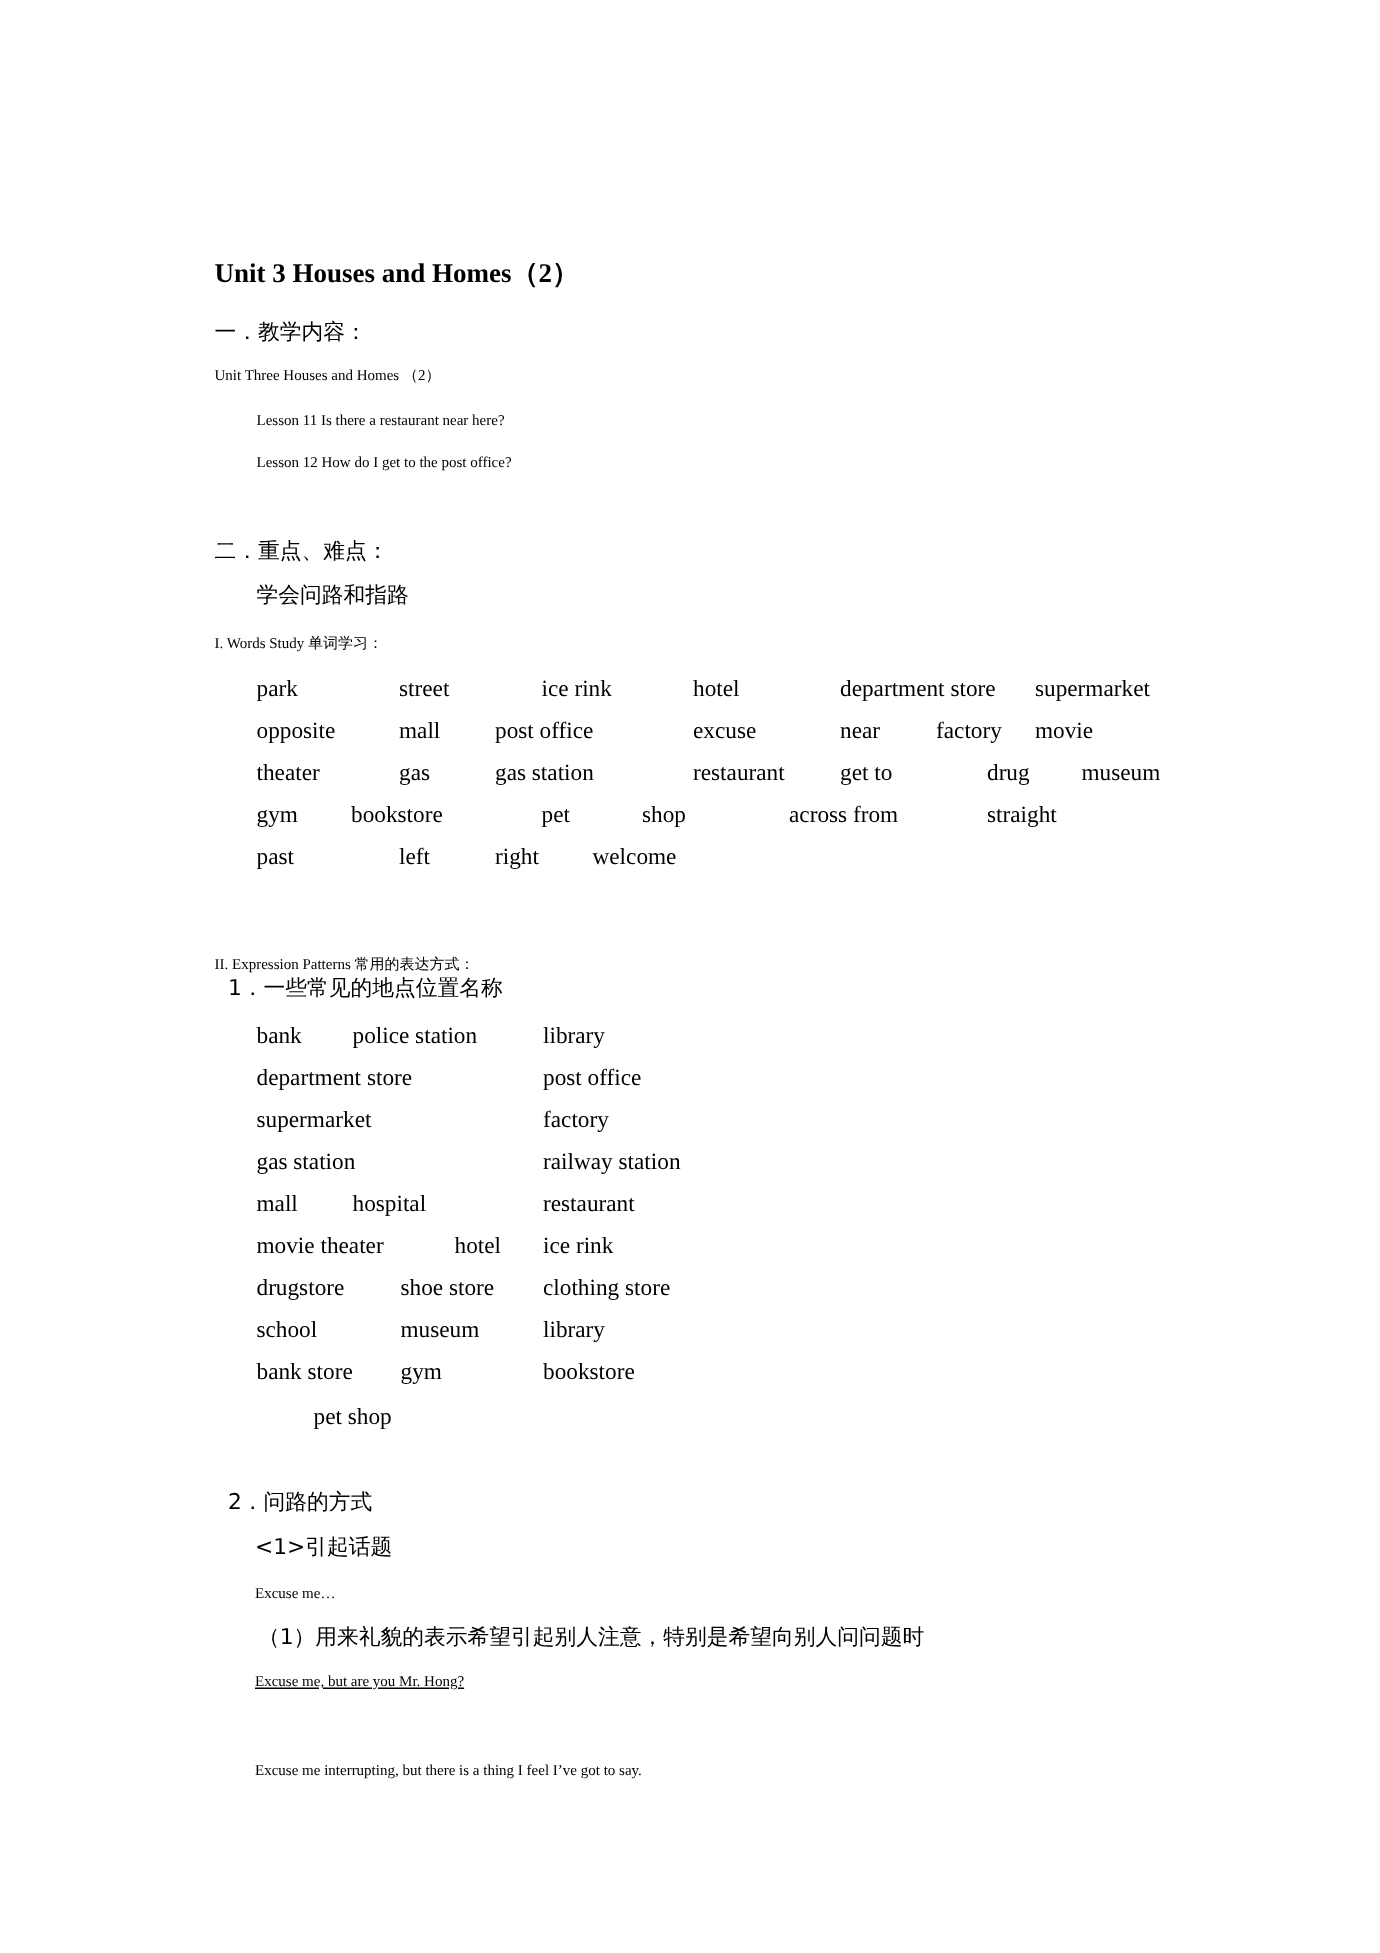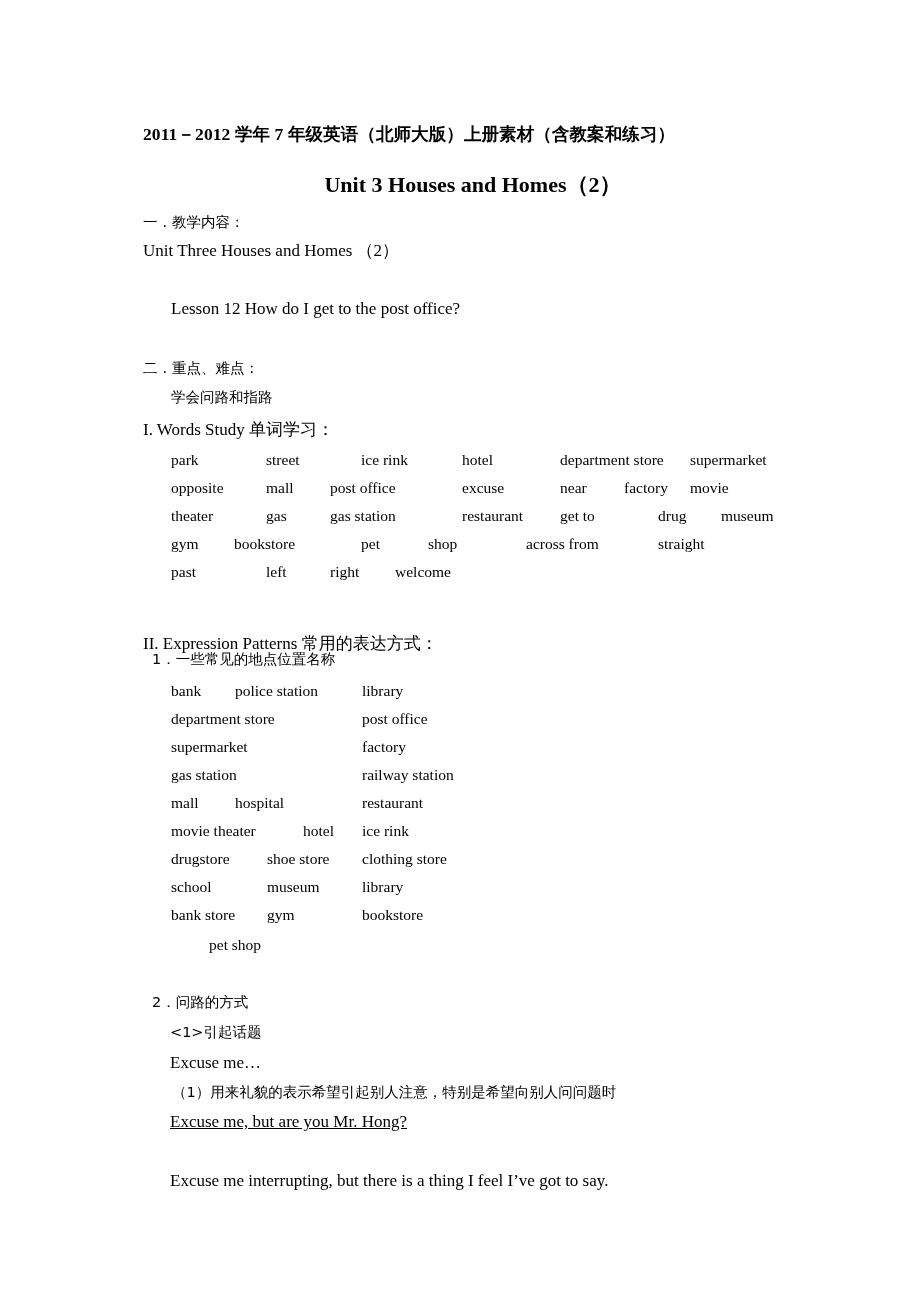--- a/index.html
+++ b/index.html
@@ -31,30 +31,29 @@
     font-size: 17.5px;
     font-weight: bold;
     letter-spacing: 0.1px;
     white-space: nowrap;
   }
   .unit-title {
     position: absolute;
     left: 143px;
     top: 170px;
     width: 660px;
-    text-align: center;
-    font-size: 22px;
+    font-size: 18px;
     font-weight: bold;
     white-space: nowrap;
   }
 
   
   .line {
     position: absolute;
-    font-size: 17px;
+    font-size: 10px;
     line-height: 20px;
     white-space: nowrap;
   }
   .cn { font-family: "DejaVu Sans", "Liberation Sans", sans-serif; font-size: 14.5px; }
   .mix { }
 
   
   .grid {
     position: absolute;
     left: 0;
@@ -72,28 +71,28 @@
     font-size: 15.5px;
     line-height: 20px;
     white-space: nowrap;
   }
 </style>
 </head>
 <body>
 
 <div class="page">
 
-  <div class="doc-title">2011－2012 学年 7 年级英语（北师大版）上册素材（含教案和练习）</div>
 
   <div class="unit-title">Unit 3 Houses and Homes（2）</div>
 
   <div class="line cn" style="left:143px; top:212px;">一．教学内容：</div>
 
   <div class="line" style="left:143px; top:241px;">Unit Three Houses and Homes  （2）</div>
 
+  <div class="line" style="left:171px; top:271px;">Lesson 11 Is there a restaurant near here?</div>
 
   <div class="line" style="left:171px; top:299px;">Lesson 12 How do I get to the post office?</div>
 
   <div class="line cn" style="left:143px; top:358px;">二．重点、难点：</div>
 
   <div class="line cn" style="left:171px; top:387px;">学会问路和指路</div>
 
   <div class="line mix" style="left:143px; top:420px;">I. Words Study 单词学习：</div>
 
   <div class="grid">

